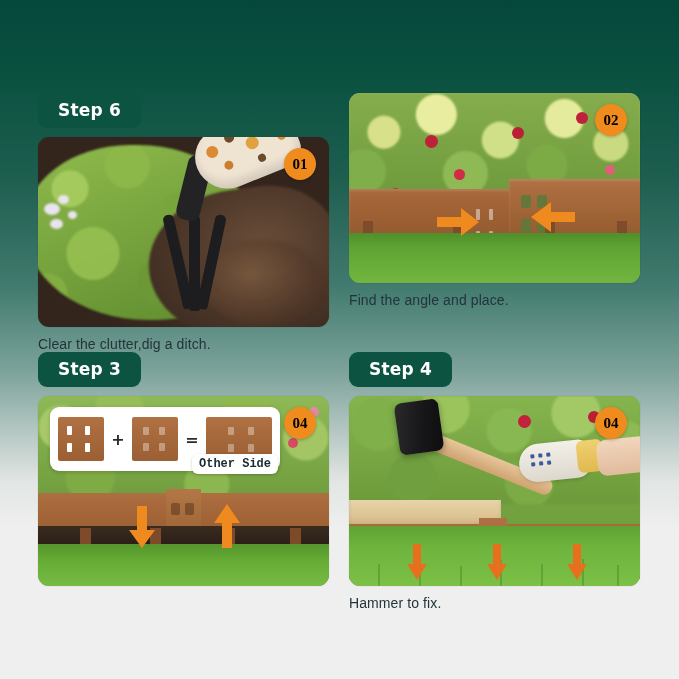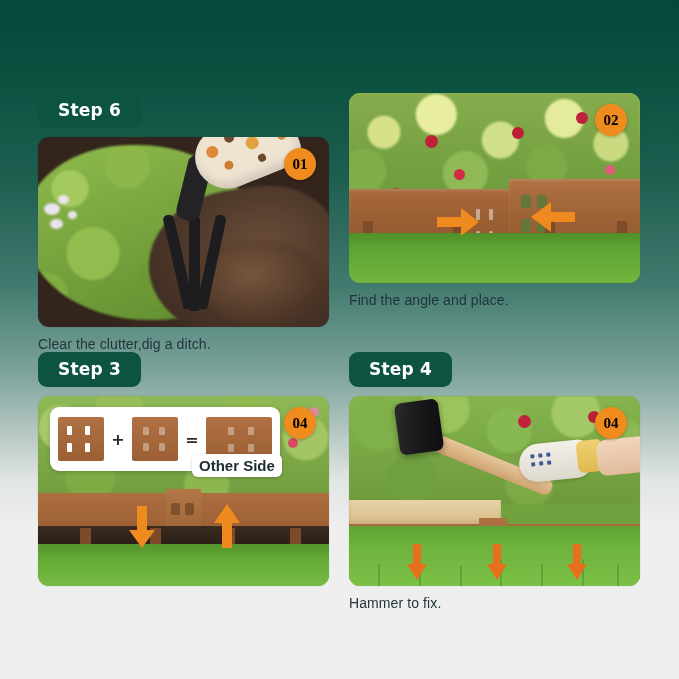--- a/index.html
+++ b/index.html
@@ -162,22 +162,22 @@
     width:46px;height:44px;border-radius:2px;
     background:linear-gradient(180deg,#b07143,#9a5f33);position:relative;}
   .p3 .dg-panel.wide{width:66px;}
   .p3 .dg-op{font-size:16px;font-weight:bold;color:#2a2a2a;
     font-family:"DejaVu Sans","Liberation Sans",sans-serif;}
   .p3 .dg-hole{position:absolute;width:5px;height:9px;background:#fff;border-radius:1px;}
   .p3 .dg-tab{position:absolute;width:6px;height:8px;background:rgba(255,255,255,.35);border-radius:1px;}
   .p3 .other-side{
     position:absolute;left:154px;top:58px;
     background:#fff;border-radius:6px;padding:3px 7px;
-    font-size:15px;font-weight:bold;color:#1b2b33;
-    font-family:Liberation Sans, sans-serif;
+    font-size:12px;font-weight:bold;color:#1b2b33;
+    font-family:Liberation Mono, monospace;
     box-shadow:0 1px 3px rgba(0,0,0,.2);white-space:nowrap;}
   .p3 .pnlL{
     position:absolute;left:0;top:97px;width:133px;height:66px;
     background:linear-gradient(180deg,#ad6e40 0%,#9c6034 55%,#8b5530 100%);}
   .p3 .pnlM{
     position:absolute;left:128px;top:93px;width:35px;height:70px;
     background:linear-gradient(180deg,#b37747 0%,#a06637 60%,#8e5a31 100%);}
   .p3 .pnlR{
     position:absolute;left:160px;top:97px;width:133px;height:66px;
     background:linear-gradient(180deg,#ad6e40 0%,#9c6034 55%,#8b5530 100%);}

